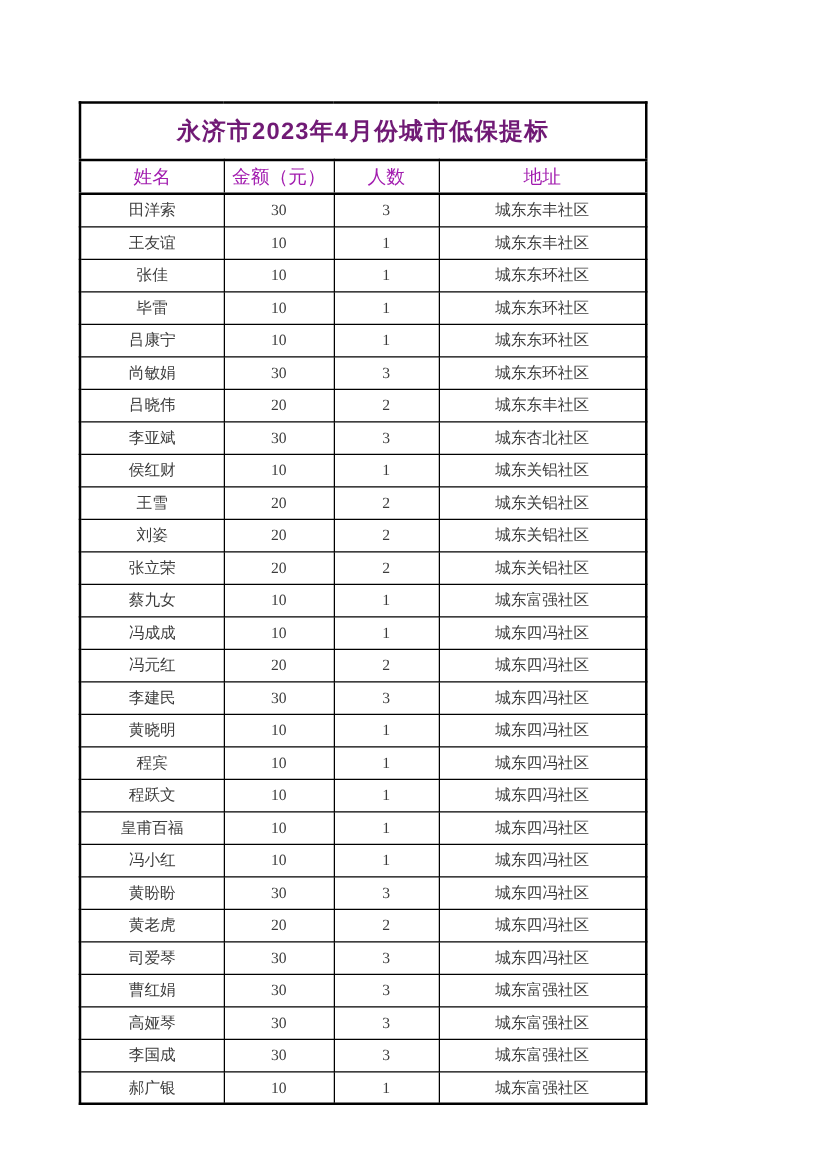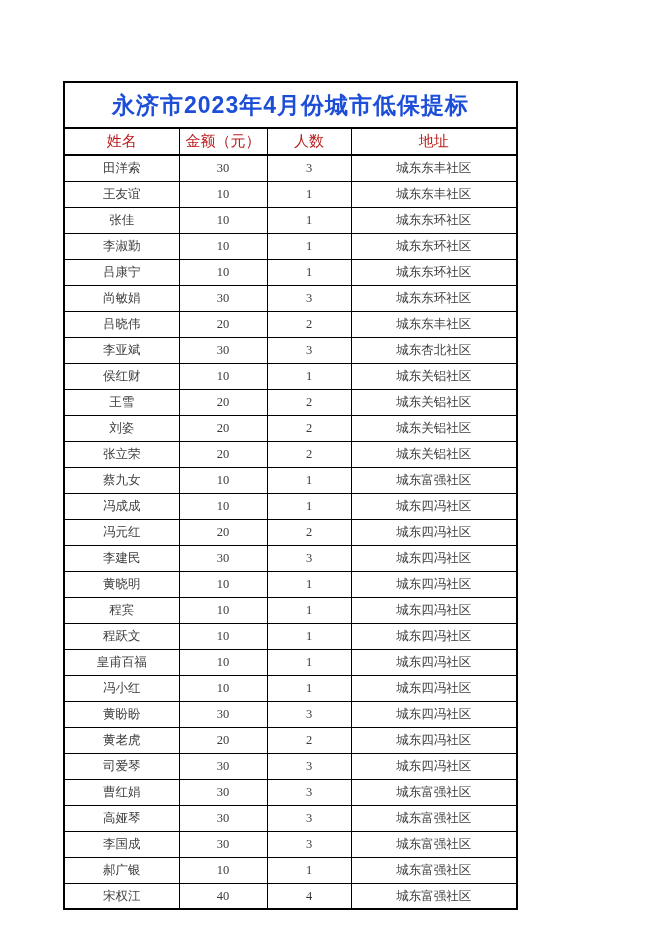--- a/index.html
+++ b/index.html
@@ -27,30 +27,30 @@
     margin: 0;
     overflow: hidden;
     white-space: nowrap;
     text-align: center;
     vertical-align: middle;
   }
   td.title-cell {
     height: 44px;
     font-family: "Liberation Sans", "DejaVu Sans", sans-serif;
     font-weight: bold;
-    font-size: 23px;
+    font-size: 19px;
     letter-spacing: 1px;
-    color: #1d4ed8;
+    color: #701a75;
     border-bottom: 2px solid #000 !important;
   }
   thead th {
     height: 25px;
     font-weight: normal;
     font-size: 15px;
-    color: #b91c1c;
+    color: #a21caf;
     border-bottom: 2px solid #000 !important;
   }
   tbody tr {
     height: 26px;
   }
   tbody td {
     font-size: 12.5px;
     color: #3c3c3c;
     line-height: 1;
   }
@@ -90,21 +90,21 @@
           <td>1</td>
           <td>城东东丰社区</td>
         </tr>
         <tr>
           <td>张佳</td>
           <td>10</td>
           <td>1</td>
           <td>城东东环社区</td>
         </tr>
         <tr>
-          <td>李淑勤</td>
+          <td>毕雷</td>
           <td>10</td>
           <td>1</td>
           <td>城东东环社区</td>
         </tr>
         <tr>
           <td>吕康宁</td>
           <td>10</td>
           <td>1</td>
           <td>城东东环社区</td>
         </tr>
@@ -237,23 +237,17 @@
         <tr>
           <td>李国成</td>
           <td>30</td>
           <td>3</td>
           <td>城东富强社区</td>
         </tr>
         <tr>
           <td>郝广银</td>
           <td>10</td>
           <td>1</td>
-          <td>城东富强社区</td>
-        </tr>
-        <tr>
-          <td>宋权江</td>
-          <td>40</td>
-          <td>4</td>
           <td>城东富强社区</td>
         </tr>
       </tbody>
   </table>
 </div>
 
 </body></html>

